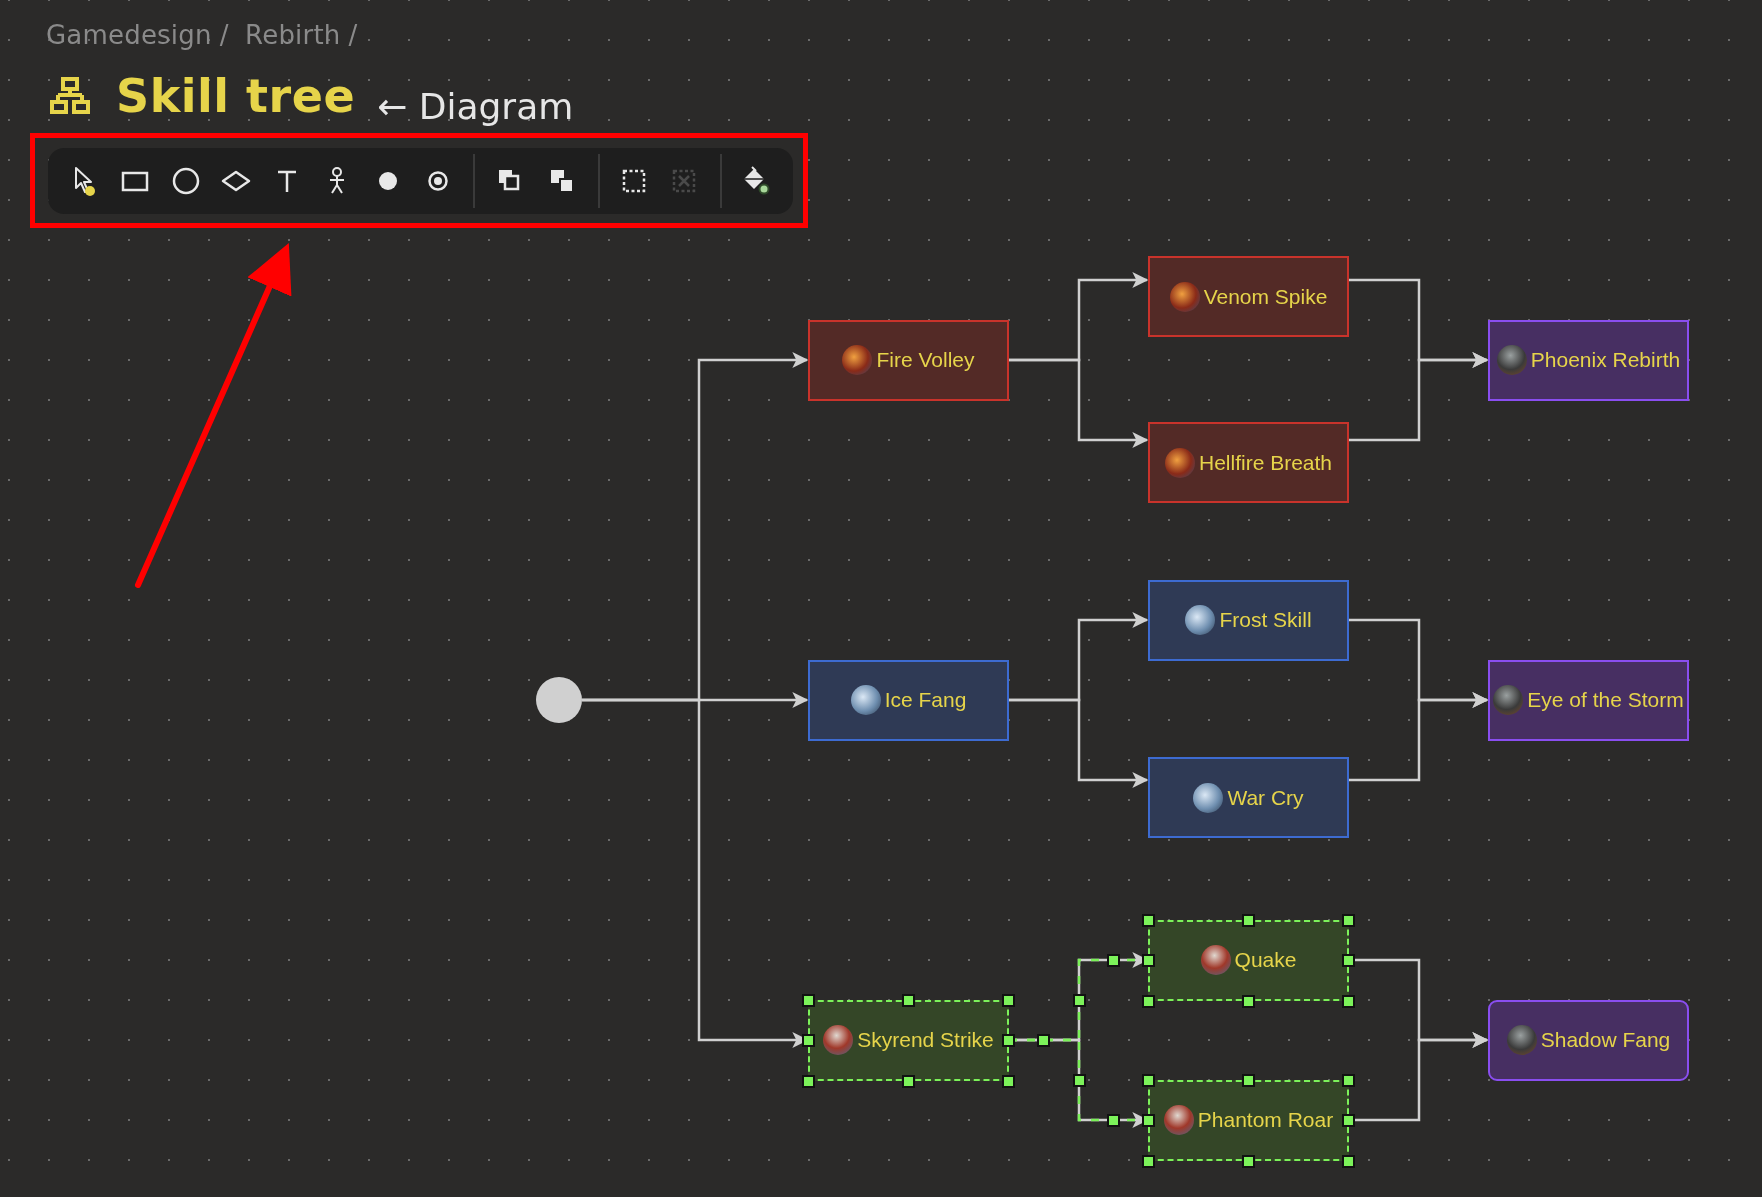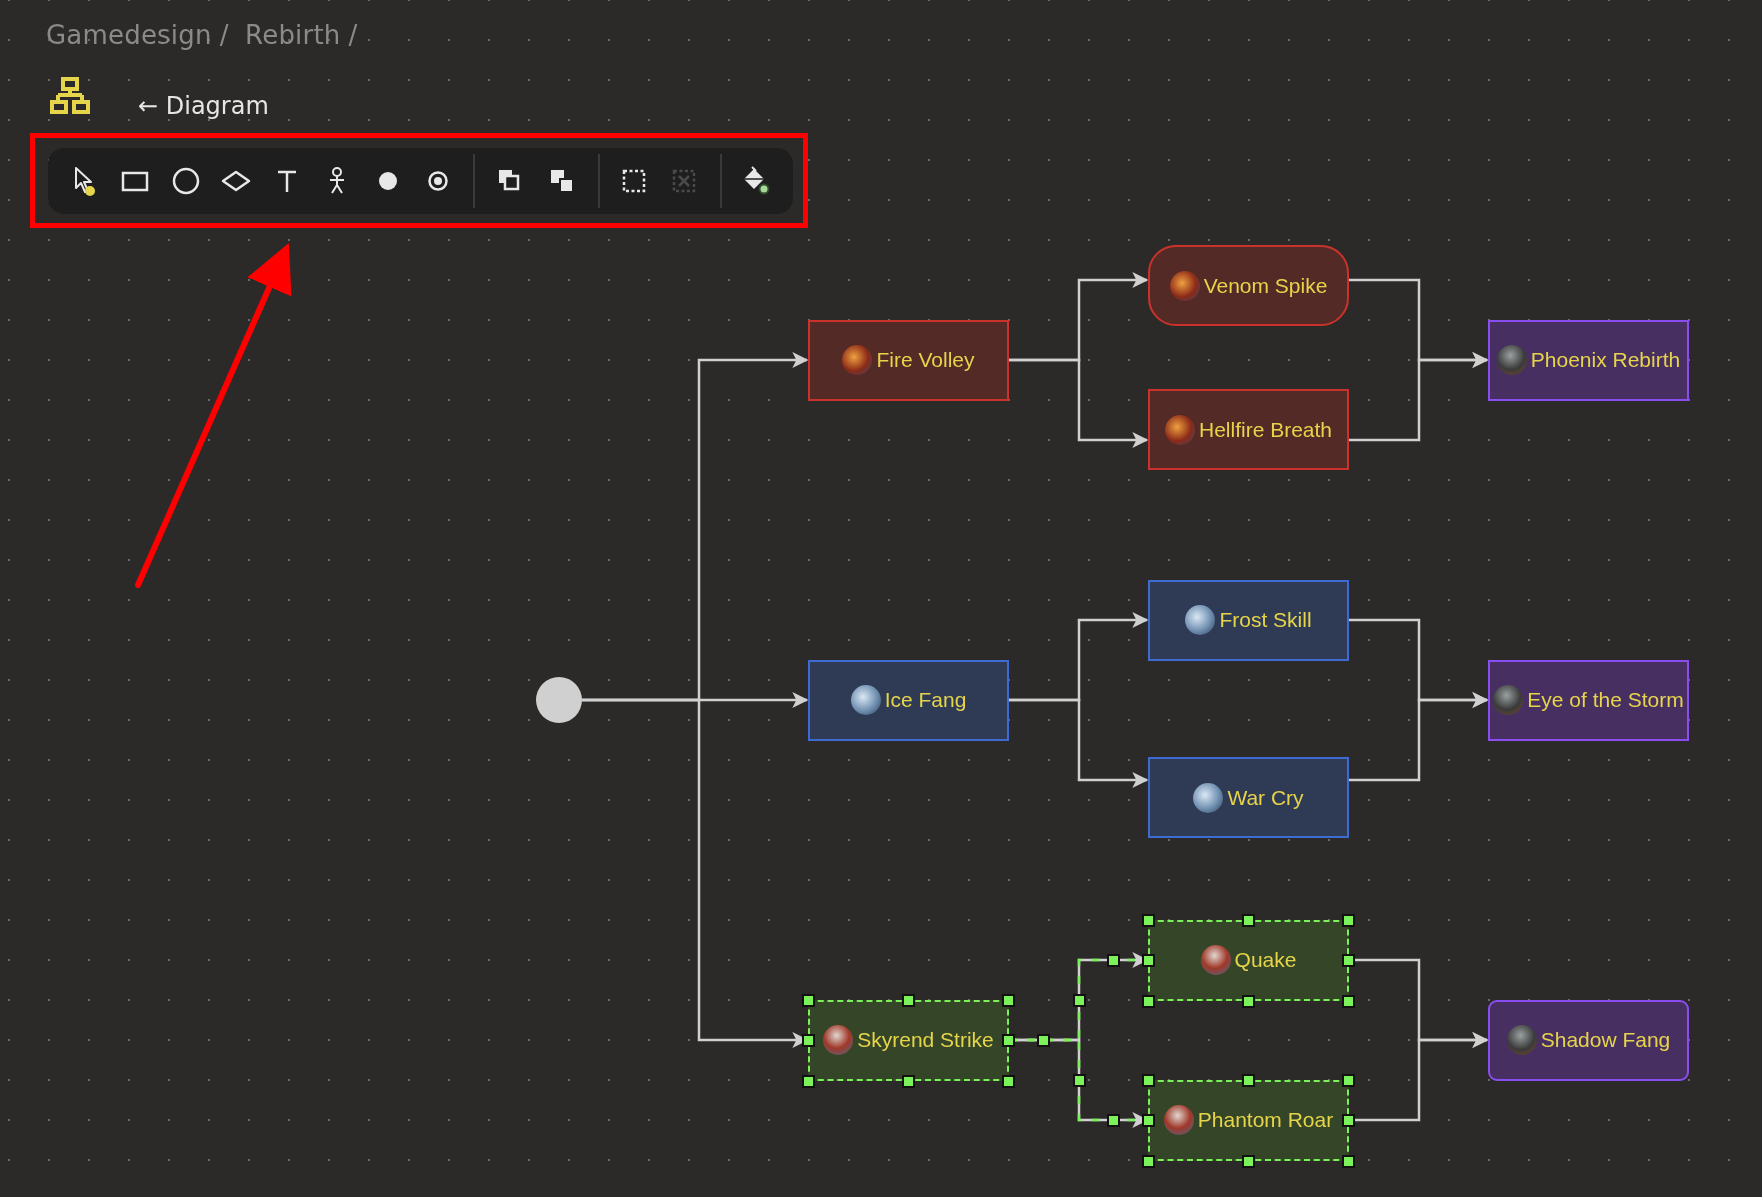--- a/index.html
+++ b/index.html
@@ -13,21 +13,21 @@
     position: relative;
   }
   .breadcrumb {
     position: absolute; left: 46px; top: 20px;
     font-size: 26px; color: #8a8a8a; letter-spacing: 0.2px;
   }
   .breadcrumb span { margin-right: 8px; }
   .title-row { position: absolute; left: 50px; top: 68px; height: 56px; display: flex; align-items: center; }
   .title-icon { width: 40px; height: 40px; margin-right: 26px; }
   .title-text { font-size: 46px; font-weight: bold; color: #e6d44a; letter-spacing: 0.5px; }
-  .title-link { margin-left: 22px; font-size: 24px; color: #e6e6e6; margin-top: 20px; cursor: pointer; }
+  .title-link { margin-left: 22px; font-size: 36px; color: #e6e6e6; margin-top: 20px; cursor: pointer; }
 
   .annot-box {
     position: absolute; left: 30px; top: 133px; width: 768px; height: 85px;
     border: 5px solid #ff0000; box-sizing: content-box; pointer-events: none;
   }
   .toolbar {
     position: absolute; left: 48px; top: 148px; width: 745px; height: 66px;
     background: #1e1e1e; border-radius: 16px;
   }
   .tool {
@@ -72,20 +72,21 @@
 
 <div class="title-row">
   <svg class="title-icon" viewBox="0 0 40 40">
     <g fill="none" stroke="#e6d44a" stroke-width="4">
       <rect x="13" y="3" width="14" height="10"></rect>
       <path d="M20 13 V19 M8 19 H32 M8 19 V26 M32 19 V26"></path>
       <rect x="2" y="26" width="14" height="10"></rect>
       <rect x="24" y="26" width="14" height="10"></rect>
     </g>
   </svg>
+  <span class="title-text">Skill tree</span>
   <span class="title-link">← Diagram</span>
 </div>
 
 <div class="toolbar">
   <div class="tool" style="left:16px">
     <svg width="30" height="32" viewBox="0 0 30 32">
       <path d="M6 3 L6 23 L11 18 L15 27 L18 26 L14 17 L21 17 Z" fill="none" stroke="#e8e8e8" stroke-width="2" stroke-linejoin="round"></path>
       <circle cx="20" cy="26" r="5" fill="#e6d44a"></circle>
     </svg>
   </div>
@@ -199,25 +200,25 @@
   <line x1="138" y1="585" x2="284" y2="254" stroke="#ff0000" stroke-width="6" stroke-linecap="round" marker-end="url(#redarr)"></line>
 </svg>
 
 <div class="start-node"></div>
 
 <div id="nodes">
     <div class="node red" style="left: 808px; top: 319.5px;">
       <span class="avatar" style="background: radial-gradient(circle at 40% 40%, rgb(240, 160, 64), rgb(138, 42, 24) 55%, rgb(58, 74, 106));"></span>
       <span class="label">Fire Volley</span>
     </div>
-    <div class="node red" style="left: 1148px; top: 245px; border-radius: 28px;">
+    <div class="node red" style="left: 1148px; top: 256px;">
       <span class="avatar" style="background: radial-gradient(circle at 40% 40%, rgb(240, 160, 64), rgb(138, 42, 24) 55%, rgb(58, 74, 106));"></span>
       <span class="label">Venom Spike</span>
     </div>
-    <div class="node red" style="left: 1148px; top: 389px;">
+    <div class="node red" style="left: 1148px; top: 422px;">
       <span class="avatar" style="background: radial-gradient(circle at 40% 40%, rgb(240, 160, 64), rgb(138, 42, 24) 55%, rgb(58, 74, 106));"></span>
       <span class="label">Hellfire Breath</span>
     </div>
     <div class="node purple" style="left: 1488px; top: 319.5px;">
       <span class="avatar" style="background: radial-gradient(circle at 45% 35%, rgb(154, 160, 160), rgb(58, 58, 58) 55%, rgb(122, 74, 42));"></span>
       <span class="label">Phoenix Rebirth</span>
     </div>
     <div class="node blue" style="left: 808px; top: 659.5px;">
       <span class="avatar" style="background: radial-gradient(circle at 40% 40%, rgb(219, 232, 245), rgb(111, 143, 176) 55%, rgb(42, 58, 80));"></span>
       <span class="label">Ice Fang</span>

